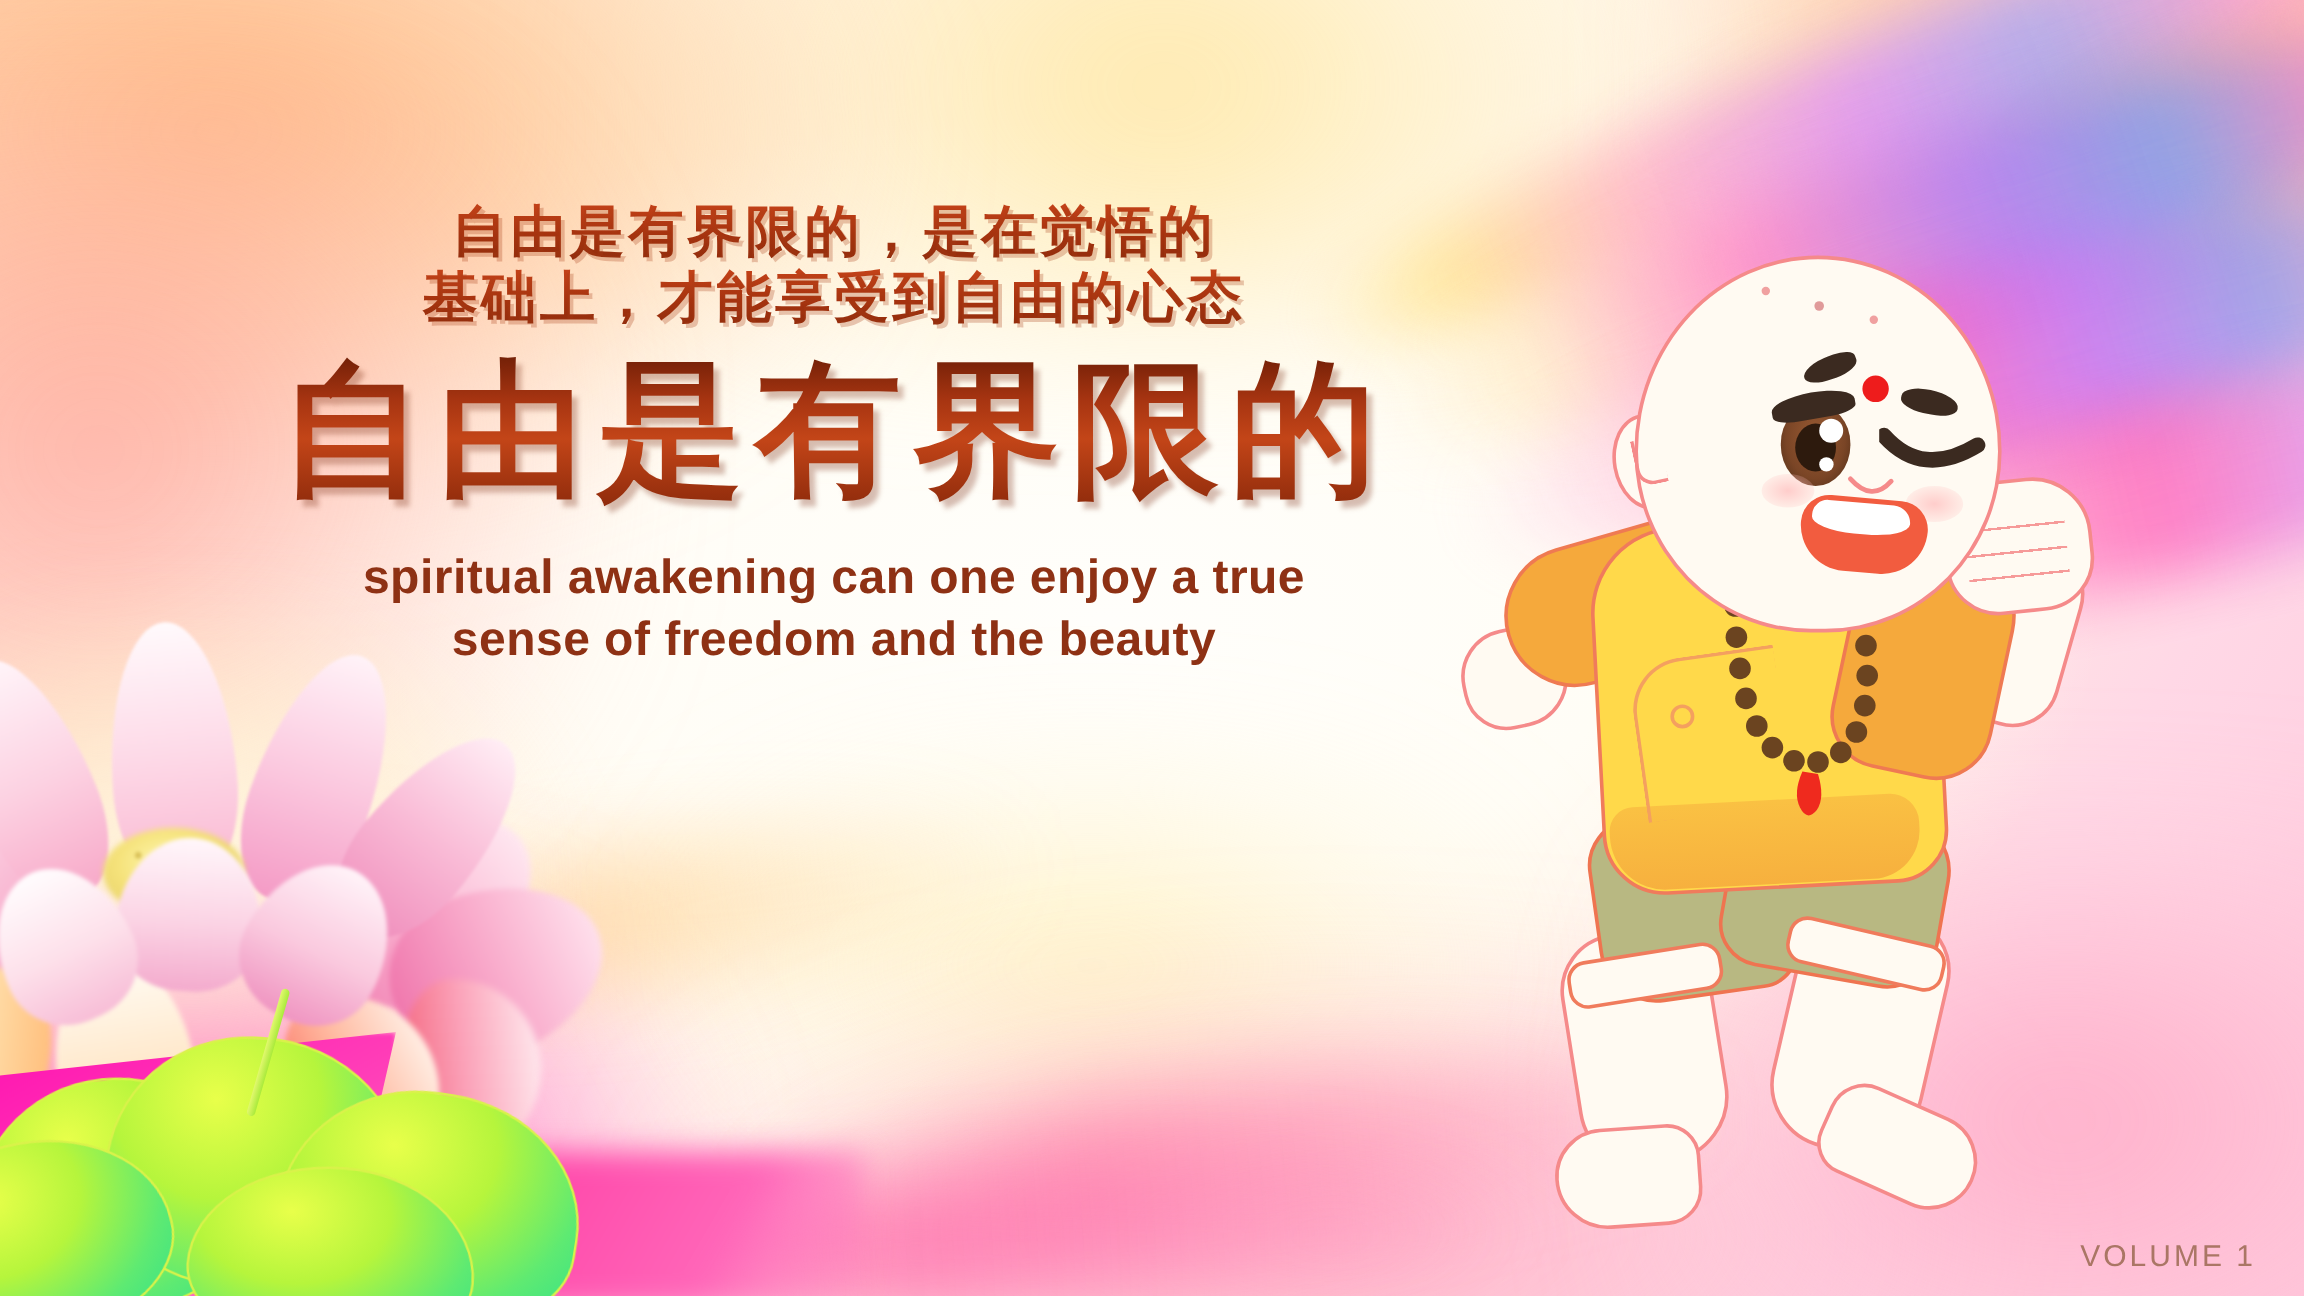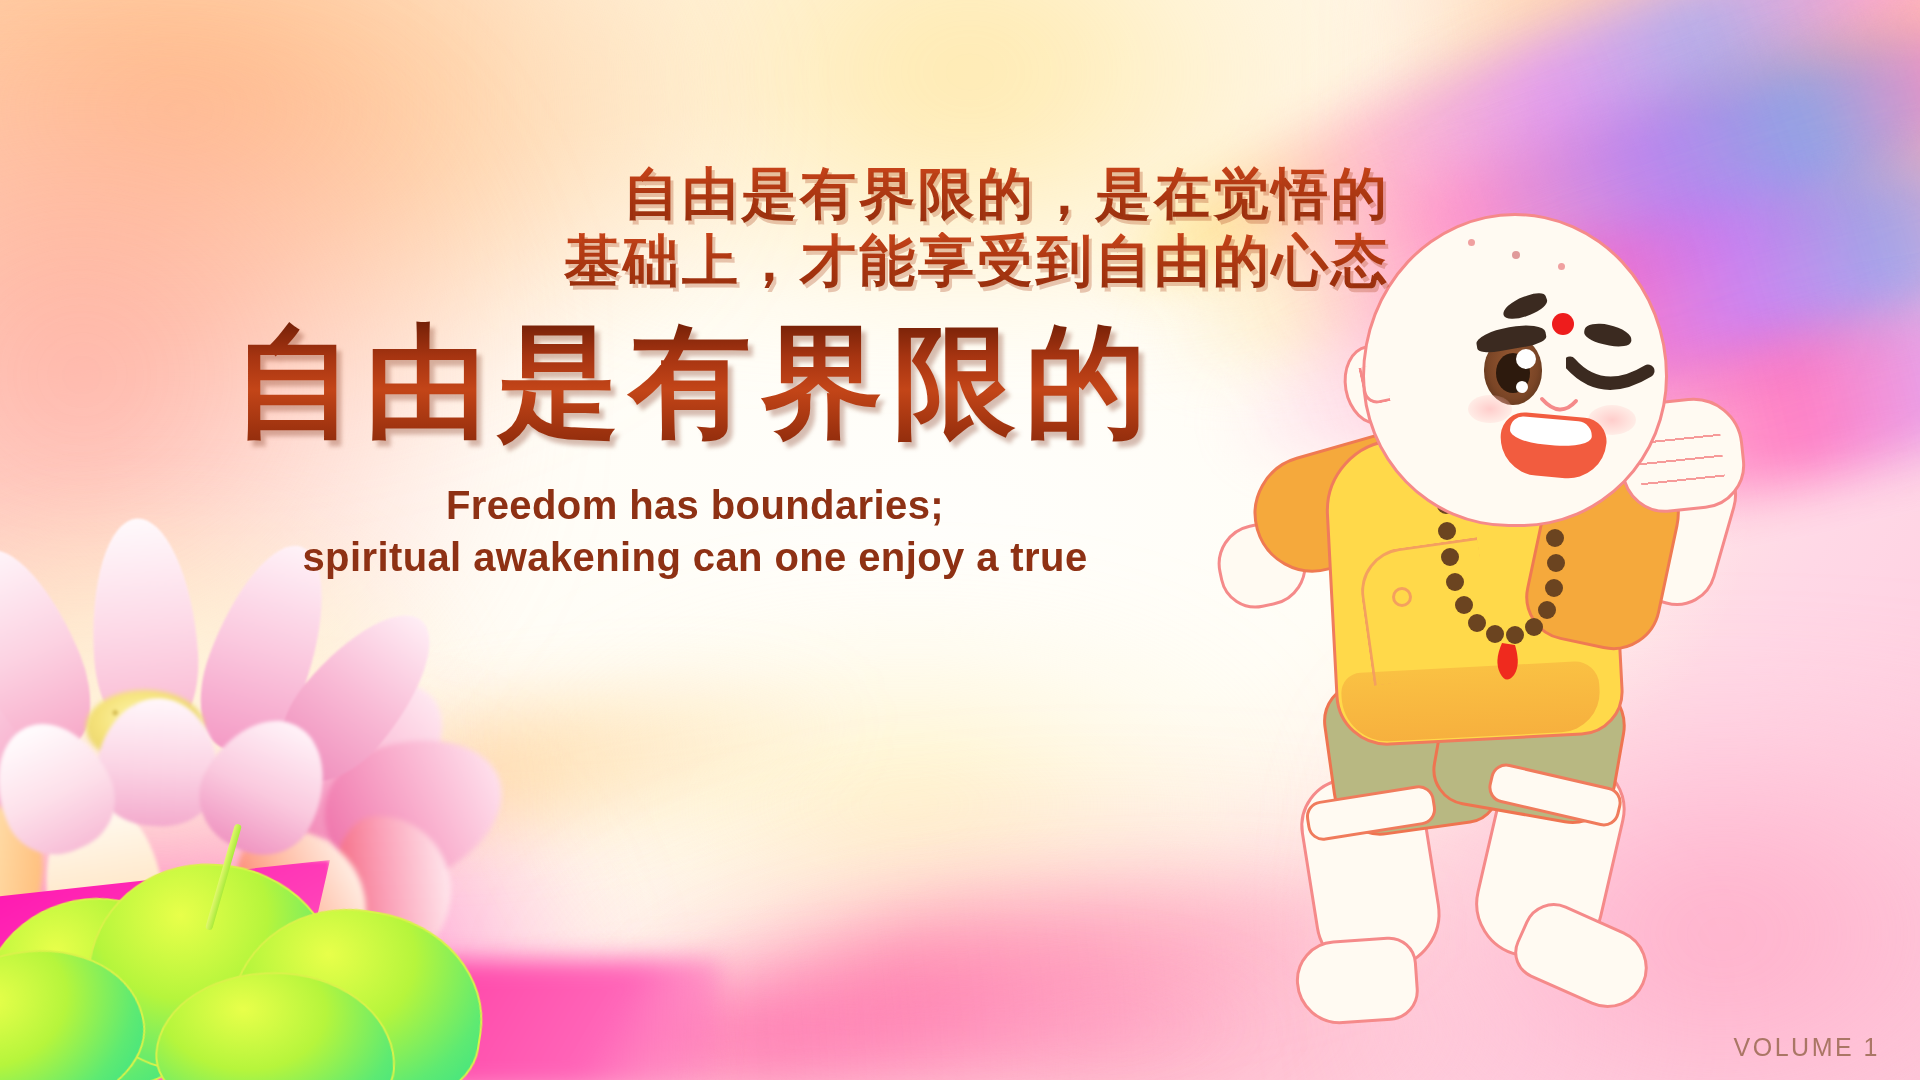--- a/index.html
+++ b/index.html
@@ -237,33 +237,32 @@
   
   .text-block {
     position: absolute;
     left: 0;
     top: 165px;
     width: 1390px;
     text-align: center;
     z-index: 40;
   }
   .cn-line {
-    font-family: Liberation Mono, monospace;
+    font-family: Liberation Sans, sans-serif;
     font-weight: 700;
-    font-size: 56px;
+    font-size: 46px;
     line-height: 1.20;
     letter-spacing: 3px;
     color: #b23a16;
     background: linear-gradient(180deg, #c8441a 0%, #a6330f 55%, #8f2c0c 100%);
     -webkit-background-clip: text;
     background-clip: text;
     -webkit-text-fill-color: transparent;
     text-shadow: 3px 4px 0 rgba(170,60,20,.28);
     white-space: nowrap;
-    text-align: right;
   }
   .cn-title {
     font-family: "DejaVu Sans", "Liberation Sans", sans-serif;
     font-weight: 700;
     font-size: 122px;
     line-height: 1.08;
     letter-spacing: 10px;
     margin-top: 18px;
     color: #9e2f0c;
     background: linear-gradient(180deg, #6e1e06 0%, #a63411 30%, #c34518 55%, #8d2a0b 100%);
@@ -510,20 +509,20 @@
     <div style="position:absolute; left:190px; top:204px; width:82px; height:26px;
                 background:#ffffff; border-radius:14px 16px 48% 48%; transform:rotate(5deg); z-index:20;"></div>
   </div>
 
   <div class="text-block">
     <div class="cn-line">自由是有界限的，是在觉悟的</div>
     <div class="cn-line">基础上，才能享受到自由的心态</div>
     <div class="cn-title">自由是有界限的</div>
 
     <div class="en-block">
-      <span class="en-line">Freedom has boundaries;</span>
       <span class="en-line">spiritual awakening can one enjoy a true</span>
+      <span class="en-line">sense of freedom and the beauty</span>
     </div>
   </div>
 
   <div class="volume">VOLUME 1</div>
 
 </div>
 
 </body></html>

